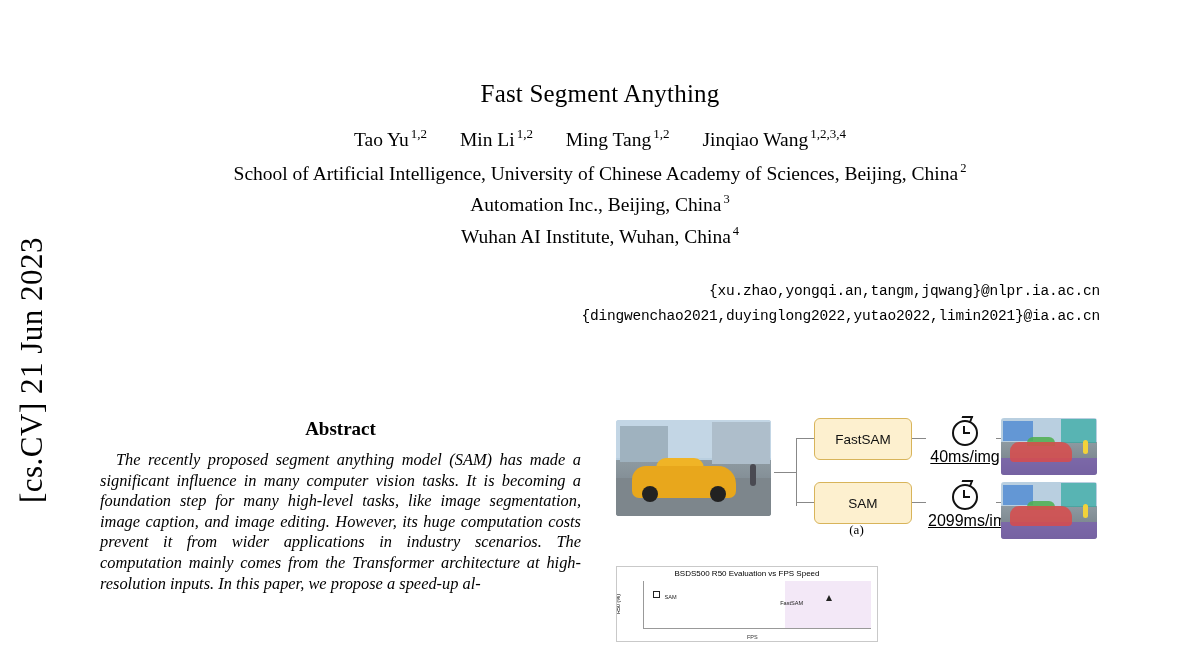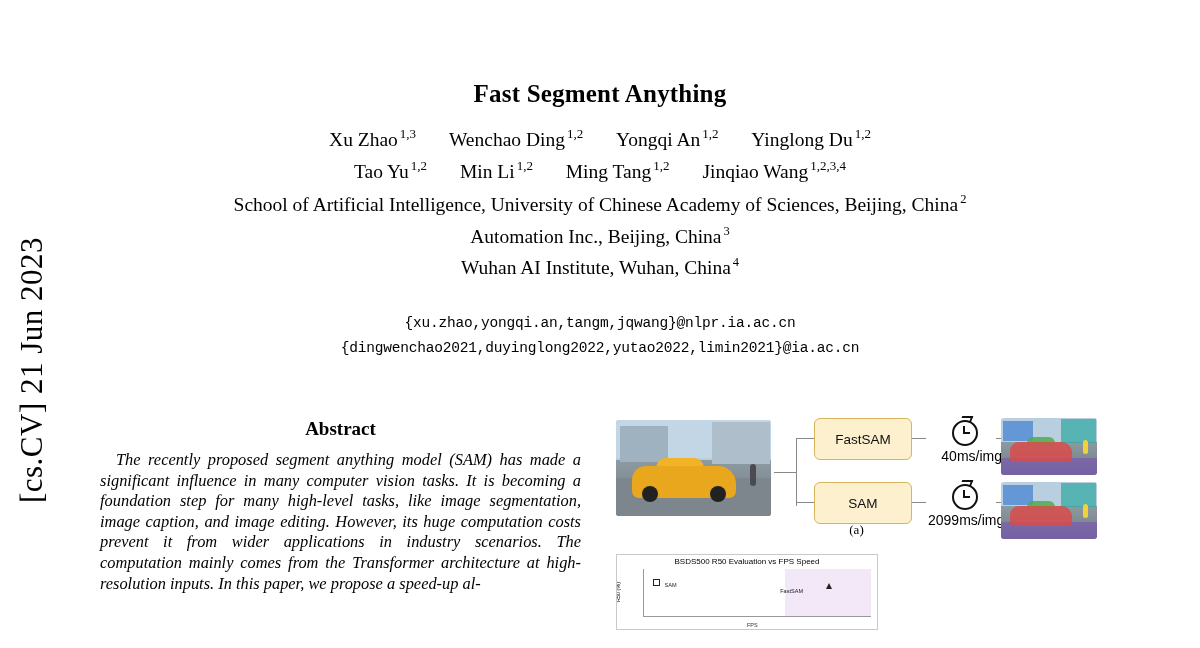--- a/index.html
+++ b/index.html
@@ -36,21 +36,21 @@
     position: absolute;
     left: 100px;
     top: 0;
     width: 1000px;
     height: 648px;
   }
 
   #title {
     text-align: center;
     font-size: 25px;
-    font-weight: bold;
+    font-weight: normal;
     margin-top: 80px;
     letter-spacing: 0.2px;
   }
 
   .authors {
     text-align: center;
     font-size: 19.5px;
     margin-top: 13px;
     line-height: 26px;
   }
@@ -70,21 +70,21 @@
 
   .affils {
     text-align: center;
     font-size: 19.5px;
     line-height: 27px;
     margin-top: 2px;
   }
   .affils .sup { font-size: 12.5px; }
 
   .emails {
-    text-align: center;
+    text-align: right;
     font-family: "Liberation Mono", monospace;
     font-size: 14.5px;
     line-height: 25px;
     margin-top: 30px;
     letter-spacing: -0.2px;
   }
 
   
   #body-cols {
     position: absolute;
@@ -170,23 +170,24 @@
     font-family: "Liberation Sans", sans-serif;
     font-size: 13.5px;
     color: #111;
   }
   .modelbox.fast { left: 198px; top: 0px; }
   .modelbox.sam  { left: 198px; top: 64px; }
 
   .timebox {
     position: absolute;
     width: 74px;
-    text-align: right;
-    font-family: "Liberation Sans", sans-serif;
-    font-size: 14px;
+    text-align: center;
+    font-family: "Liberation Sans", sans-serif;
+    font-size: 16px;
+    text-decoration: underline;
   }
   .timebox.t1 { left: 312px; top: 2px; }
   .timebox.t2 { left: 312px; top: 66px; }
   .clock {
     width: 22px; height: 22px;
     border: 2px solid #111;
     border-radius: 50%;
     margin: 0 auto 2px;
     position: relative;
   }
@@ -214,20 +215,21 @@
     display: flex;
     gap: 8px;
   }
   .chart-card {
     width: 260px;
     height: 74px;
     border: 1px solid #c9c9c9;
     background: #fff;
     position: relative;
     overflow: hidden;
+    margin-top: 12px;
   }
   .chart-title {
     text-align: center;
     font-size: 8px;
     font-family: "Liberation Sans", sans-serif;
     margin-top: 2px;
   }
   .chart-plot {
     position: absolute;
     left: 26px; right: 6px; top: 14px; bottom: 12px;
@@ -278,26 +280,20 @@
 </head>
 <body>
 
 <div id="arxiv-stamp">[cs.CV]  21 Jun 2023</div>
 
 <div id="page">
 
   <div id="title">Fast Segment Anything</div>
 
   <div class="authors">
-    <span class="a-row">
-      <span class="author"><span>Xu Zhao</span><span class="sup">1,3</span></span>
-      <span class="author"><span>Wenchao Ding</span><span class="sup">1,2</span></span>
-      <span class="author"><span>Yongqi An</span><span class="sup">1,2</span></span>
-      <span class="author"><span>Yinglong Du</span><span class="sup">1,2</span></span>
-    </span>
     <span class="a-row">
       <span class="author"><span>Tao Yu</span><span class="sup">1,2</span></span>
       <span class="author"><span>Min Li</span><span class="sup">1,2</span></span>
       <span class="author"><span>Ming Tang</span><span class="sup">1,2</span></span>
       <span class="author"><span>Jinqiao Wang</span><span class="sup">1,2,3,4</span></span>
     </span>
   </div>
 
   <div class="affils">
     <div><span>School of Artificial Intelligence, University of Chinese Academy of Sciences, Beijing, China</span><span class="sup">2</span></div>

